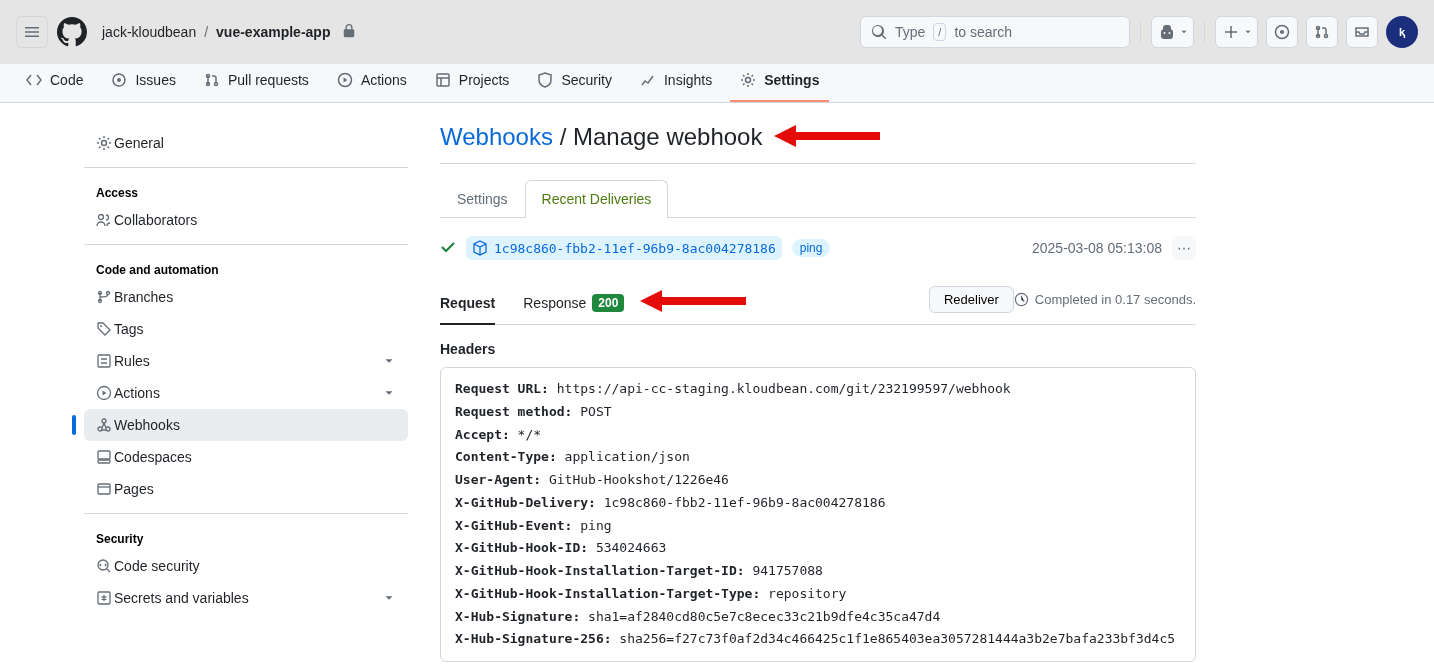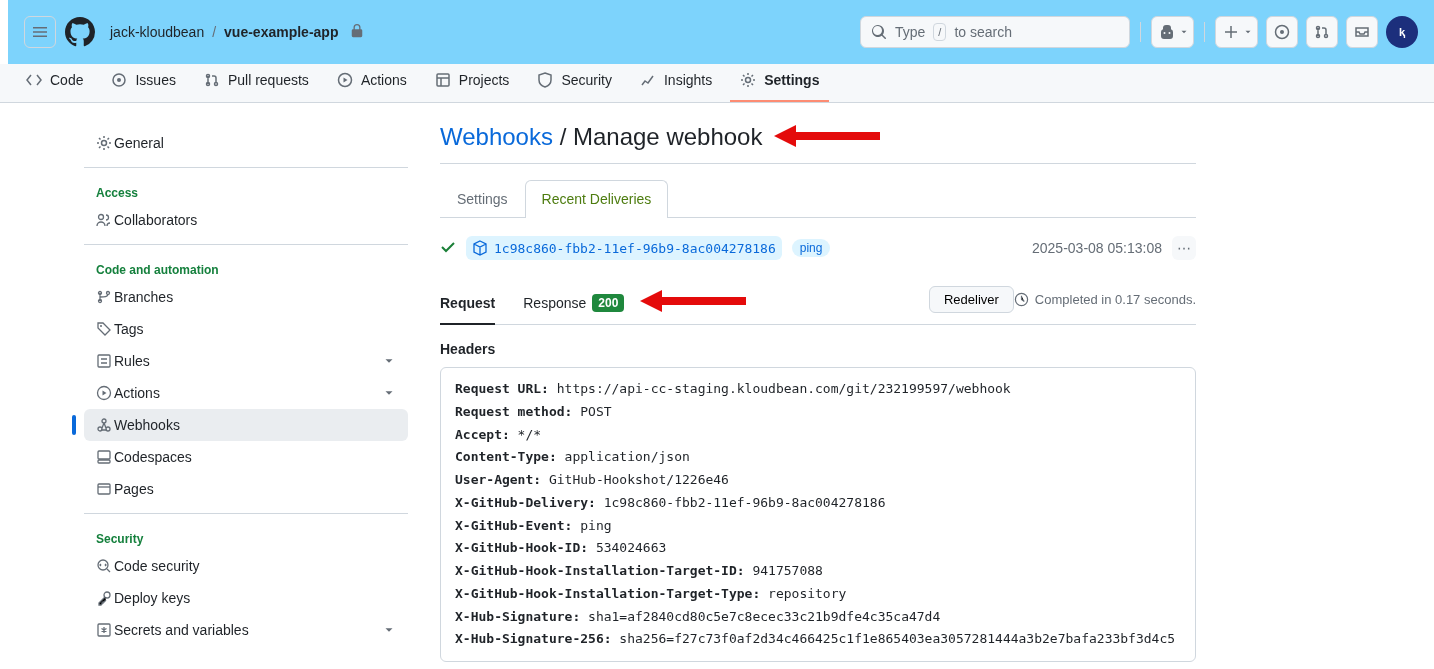--- a/index.html
+++ b/index.html
@@ -1,18 +1,18 @@
 <!DOCTYPE html>
 <html><head>
 <meta charset="utf-8">
 <style>
 * { box-sizing: border-box; margin: 0; padding: 0; }
 body { font-family: -apple-system, BlinkMacSystemFont, "Segoe UI", Helvetica, Arial, sans-serif; font-size: 14px; color: #1f2328; background: #fff; }
 
-.topbar { display: flex; align-items: center; padding: 16px 16px; gap: 8px; background: #7dd3fc; margin-left: 8px; }
+.topbar { display: flex; align-items: center; padding: 16px 16px; gap: 8px; background: #e5e5e5; }
 .hamburger { width: 32px; height: 32px; border: 1px solid #d0d7de; border-radius: 6px; display: flex; align-items: center; justify-content: center; cursor: pointer; }
 .logo { width: 32px; height: 32px; display: flex; align-items: center; justify-content: center; }
 .breadcrumb { display: flex; align-items: center; gap: 8px; margin-left: 6px; }
 .breadcrumb .owner { color: #1f2328; }
 .breadcrumb .sep { color: #656d76; }
 .breadcrumb .repo { font-weight: 700; }
 .lock { color: #656d76; margin-left: 4px; }
 .topbar-right { margin-left: auto; display: flex; align-items: center; gap: 8px; }
 .search { width: 270px; height: 32px; border: 1px solid #d0d7de; border-radius: 6px; background: #f6f8fa; display: flex; align-items: center; padding: 0 10px; gap: 8px; color: #656d76; }
 .search .kbd { border: 1px solid #d0d7de; border-radius: 4px; padding: 0 4px; font-size: 11px; height: 18px; display: inline-flex; align-items: center; }
@@ -27,21 +27,21 @@
 .tab svg { color: #656d76; }
 
 .layout { display: flex; }
 .sidebar { width: 324px; padding: 16px 0 16px 0; margin-left: 84px; }
 .sb-group { border-bottom: 1px solid #d0d7de; padding: 8px 0; }
 .sb-group.noborder { border-bottom: none; }
 .sb-item { display: flex; align-items: center; gap: 2px; padding: 8px 12px; border-radius: 6px; cursor: pointer; position: relative; }
 .sb-item.active { background: #eaedf0; }
 .sb-item.active::before { content: ""; position: absolute; left: -12px; top: 6px; bottom: 6px; width: 4px; background: #0969da; border-radius: 2px; }
 .sb-item svg { color: #656d76; flex-shrink: 0; }
-.sb-heading { font-size: 12px; font-weight: 600; color: #15803d; padding: 10px 12px 4px; }
+.sb-heading { font-size: 12px; font-weight: 600; color: #000000; padding: 10px 12px 4px; }
 .sb-chevron { margin-left: auto; }
 
 .main { flex: 1; padding: 20px 32px 40px 32px; max-width: 820px; }
 .page-title { font-size: 24px; font-weight: 400; padding-bottom: 12px; border-bottom: 1px solid #d0d7de; margin-bottom: 0; position: relative; }
 .page-title .link { color: #0969da; }
 .arrow { position: absolute; display: flex; align-items: center; }
 .arrow .line { height: 8px; background: #e40b0b; }
 .arrow .head { width: 0; height: 0; border-top: 11px solid transparent; border-bottom: 11px solid transparent; border-right: 22px solid #e40b0b; }
 
 .subtabs { display: flex; border-bottom: 1px solid #d0d7de; margin-top: 16px; }
@@ -275,27 +275,20 @@
         </div>
     </div>
     <div class="sb-group noborder">
       <div class="sb-heading">Security</div>
       <div class="sb-item">
           <svg width="16" height="16" viewBox="0 0 16 16">
             <circle cx="7" cy="7" r="5" fill="none" stroke="currentColor" stroke-width="1.3"></circle>
             <path stroke="currentColor" stroke-width="1.3" d="M11 11l3 3M5 6l-1 1 1 1M9 6l1 1-1 1"></path>
           </svg>
           <span>Code security</span>
-        </div>
-      <div class="sb-item">
-          <svg width="16" height="16" viewBox="0 0 16 16">
-            <circle cx="11" cy="5" r="3" fill="none" stroke="currentColor" stroke-width="1.3"></circle>
-            <path stroke="currentColor" stroke-width="1.3" d="M9 7l-6 6v2h2l1-1v-1h1v-1h1l2-2"></path>
-          </svg>
-          <span>Deploy keys</span>
         </div>
       <div class="sb-item">
           <svg width="16" height="16" viewBox="0 0 16 16">
             <rect x="2" y="2" width="12" height="12" rx="1" fill="none" stroke="currentColor" stroke-width="1.3"></rect>
             <path stroke="currentColor" stroke-width="1.3" d="M8 5v6M5.5 6.5l5 3M10.5 6.5l-5 3"></path>
           </svg>
           <span>Secrets and variables</span>
           <svg class="sb-chevron" width="14" height="14" viewBox="0 0 16 16">
             <path fill="currentColor" d="M4 6l4 4 4-4z"></path>
           </svg>

